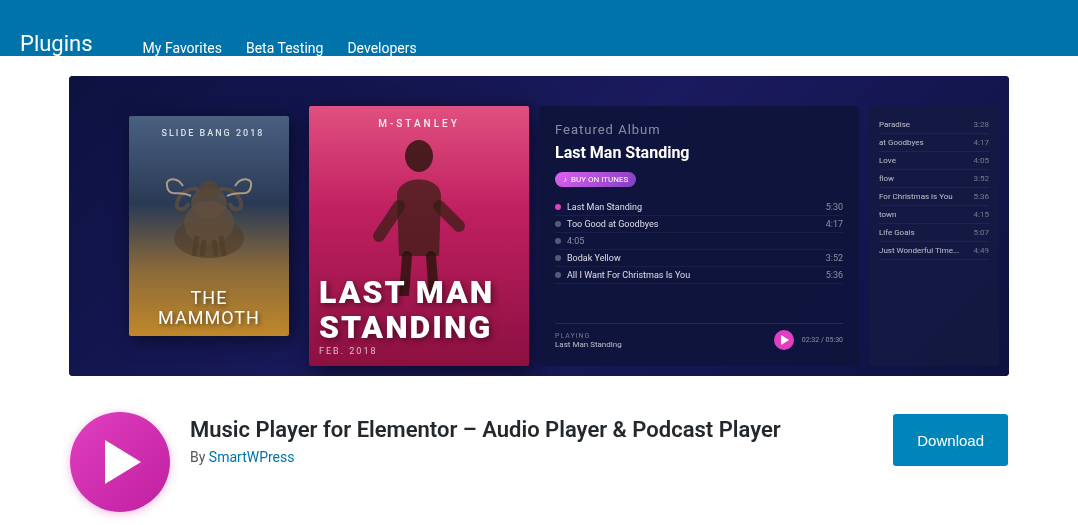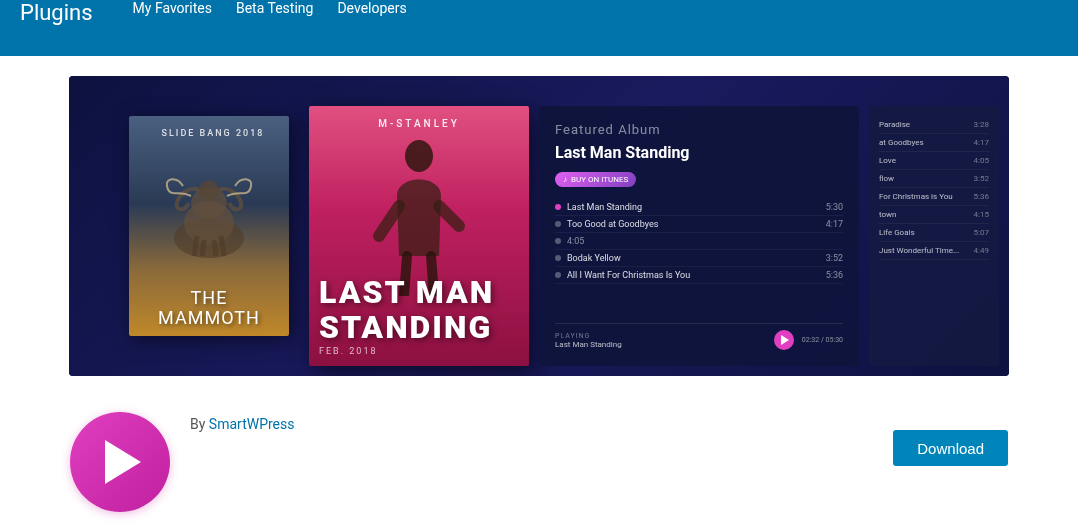--- a/index.html
+++ b/index.html
@@ -2,24 +2,24 @@
 <html><head>
   <meta charset="utf-8">
   <style>
     * { margin: 0; padding: 0; box-sizing: border-box; }
     body { font-family: -apple-system, BlinkMacSystemFont, "Segoe UI", Roboto, sans-serif; background: #f1f1f1; width: 1078px; }
 
     
     .header {
       background: #0073aa;
       display: flex;
-      align-items: flex-start;
+      align-items: flex-end;
       padding: 0 20px;
       height: 56px;
-      gap: 20px;
+      gap: 30px;
     }
     .header-title {
       color: #fff;
       font-size: 22px;
       font-weight: 400;
       margin-right: 20px;
     }
     .header-nav {
       display: flex;
       align-items: center;
@@ -362,30 +362,30 @@
       font-size: 14px;
       color: #555;
     }
     .plugin-author-link {
       color: #0073aa;
       text-decoration: none;
       cursor: pointer;
     }
     .download-btn {
       flex-shrink: 0;
-      margin-top: 18px;
+      margin-top: 2px;
       background: #0085ba;
       color: #fff;
       border: none;
       padding: 12px 24px;
       font-size: 15px;
       font-weight: 500;
       border-radius: 3px;
       cursor: pointer;
-      height: 36px;
+      height: 52px;
       display: flex;
       align-items: center;
     }
   </style>
 </head>
 <body>
 
 <div class="header">
   <span class="header-title">Plugins</span>
   <nav class="header-nav">
@@ -525,20 +525,21 @@
       </div>
 
     </div>
   </div>
 
   <div class="plugin-info">
     <div class="plugin-icon-wrap">
       <div class="play-triangle"></div>
     </div>
     <div class="plugin-details">
+      <div class="plugin-name">Music Player for Elementor – Audio Player &amp; Podcast Player</div>
       <div class="plugin-author">
         <span>By</span>
         <a class="plugin-author-link">SmartWPress</a>
       </div>
     </div>
     <button class="download-btn">Download</button>
   </div>
 
 </div>
 

